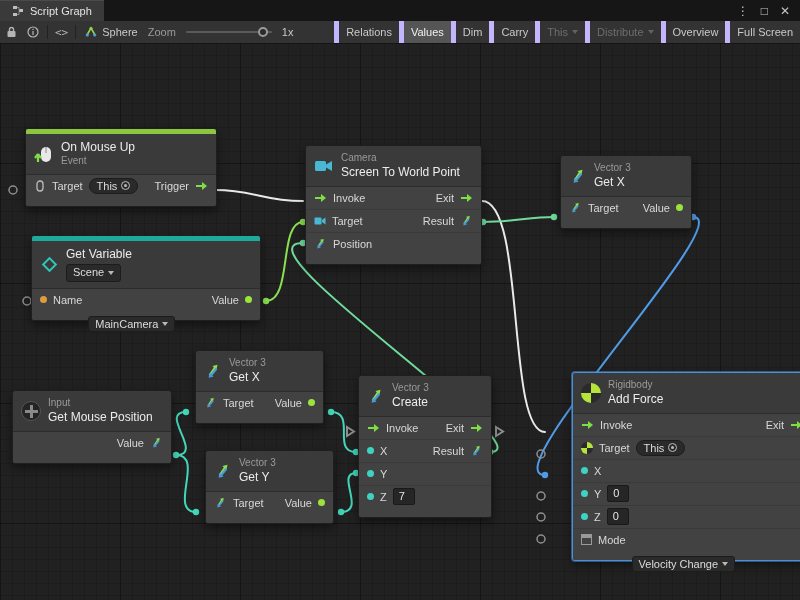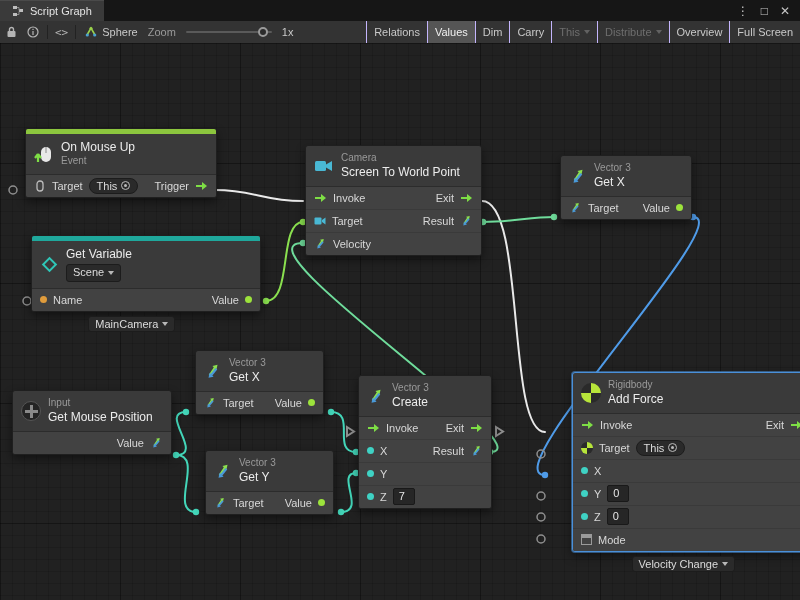--- a/index.html
+++ b/index.html
@@ -21,21 +21,21 @@
            border-bottom:1px solid #141414;display:flex;align-items:center;color:#c9c9c9;}
   .tb-icon{display:flex;align-items:center;justify-content:center;width:22px;height:22px;}
   .tb-sep{width:1px;height:14px;background:#222;margin:0 3px;}
   .tb-label{padding:0 4px;}
   .tb-dim{color:#9a9a9a;text-align:right;}
   .graph-crumb{display:flex;align-items:center;gap:5px;padding:0 6px;}
   .zoom-track{position:relative;width:86px;height:2px;background:#5a5a5a;border-radius:1px;margin:0 6px;}
   .zoom-handle{position:absolute;top:-4px;right:4px;width:10px;height:10px;border-radius:50%;
                background:#2b2b2b;border:2px solid #9a9a9a;box-sizing:border-box;}
   .tb-buttons{margin-left:auto;display:flex;height:100%;align-items:stretch;}
-  .tb-btn{display:flex;align-items:center;padding:0 7px;border-left:1px solid #c4b5fd;cursor:default;white-space:nowrap;}
+  .tb-btn{display:flex;align-items:center;padding:0 7px;border-left:5px solid #c4b5fd;cursor:default;white-space:nowrap;}
   .tb-btn.active{background:#555555;color:#f0f0f0;}
   .tb-btn.disabled{color:#6e6e6e;}
   .caret{width:0;height:0;border-left:3px solid transparent;border-right:3px solid transparent;
          border-top:4px solid currentColor;margin-left:4px;opacity:.8;}
 
   
   .canvas{position:absolute;top:43px;left:0;width:800px;height:557px;background:#212121;
     background-image:
       linear-gradient(rgba(0,0,0,.28) 1px, transparent 1px),
       linear-gradient(90deg, rgba(0,0,0,.28) 1px, transparent 1px),
@@ -47,21 +47,21 @@
 
   
   .node{position:absolute;z-index:2;background:#3a3a3a;border:1px solid #1f1f1f;border-radius:3px;
         box-shadow:0 4px 10px rgba(0,0,0,.45);}
   .node.selected{border:1px solid #4a90d9;box-shadow:0 0 0 1px rgba(74,144,217,.55),0 4px 10px rgba(0,0,0,.5);}
   .accent{height:5px;border-radius:2px 2px 0 0;}
   .node-header{display:flex;align-items:center;gap:7px;padding:6px 9px 6px 8px;}
   .titles{display:flex;flex-direction:column;line-height:1.25;}
   .t-cat{color:#9a9a9a;font-size:10px;}
   .t-main{color:#ececec;font-size:12px;}
-  .node-body{background:#424242;border-top:1px solid #2c2c2c;border-radius:0 0 2px 2px;}
+  .node-body{background:#424242;border-top:1px solid #2c2c2c;border-radius:0 0 2px 2px;padding-bottom:9px;}
   .row{display:flex;align-items:center;gap:6px;height:22px;padding:0 8px;}
   .row + .row{border-top:1px solid #3a3a3a;}
   .spacer{flex:1;}
   .plabel{color:#d8d8d8;}
   .dot{width:7px;height:7px;border-radius:50%;flex:0 0 auto;}
   .dot.green{background:#9ce33c;}
   .dot.cyan{background:#3fd2c4;}
   .dot.orange{background:#e09c3c;}
   .pill{display:inline-flex;align-items:center;gap:4px;background:#2a2a2a;border:1px solid #1c1c1c;
         border-radius:9px;padding:1px 7px;color:#dcdcdc;}
@@ -338,21 +338,21 @@
         </div>
         <div class="row">
           <span class="ic">
             <svg width="13" height="13" viewBox="0 0 16 16">
                 <path d="M5 12 L10 4.5" stroke="#8ce14f" stroke-width="2"></path>
                 <path d="M12 2.5 L7.5 3.5 L11 7 Z" fill="#8ce14f"></path>
                 <path d="M11 6 L6.5 11.5" stroke="#4a9ad9" stroke-width="2"></path>
                 <path d="M4 14 L8.5 13 L5 9.5 Z" fill="#4a9ad9"></path>
               </svg>
           </span>
-          <span class="plabel">Velocity</span>
+          <span class="plabel">Position</span>
         </div>
       </div>
     </div>
 
     <div class="node" style="left:560px;top:112px;width:130px;">
       <div class="node-header">
         <span class="ic">
           <svg width="18" height="18" viewBox="0 0 16 16">
               <path d="M5 12 L10 4.5" stroke="#8ce14f" stroke-width="2"></path>
               <path d="M12 2.5 L7.5 3.5 L11 7 Z" fill="#8ce14f"></path>

